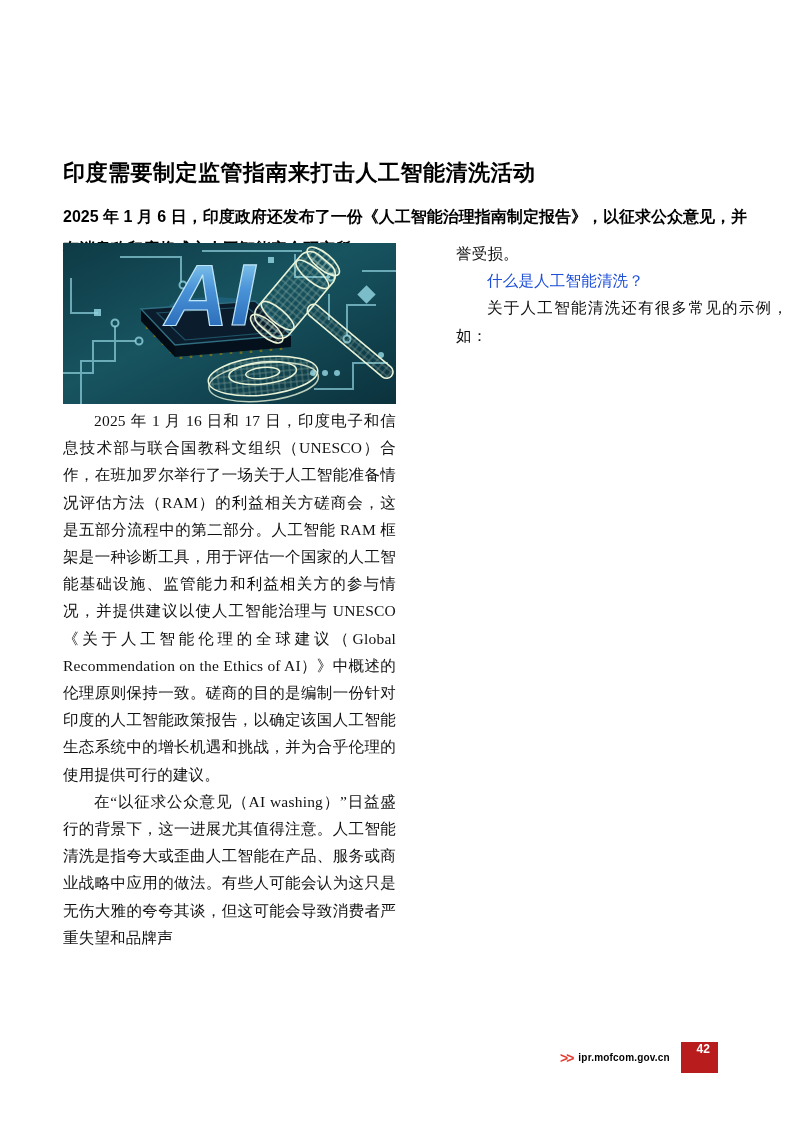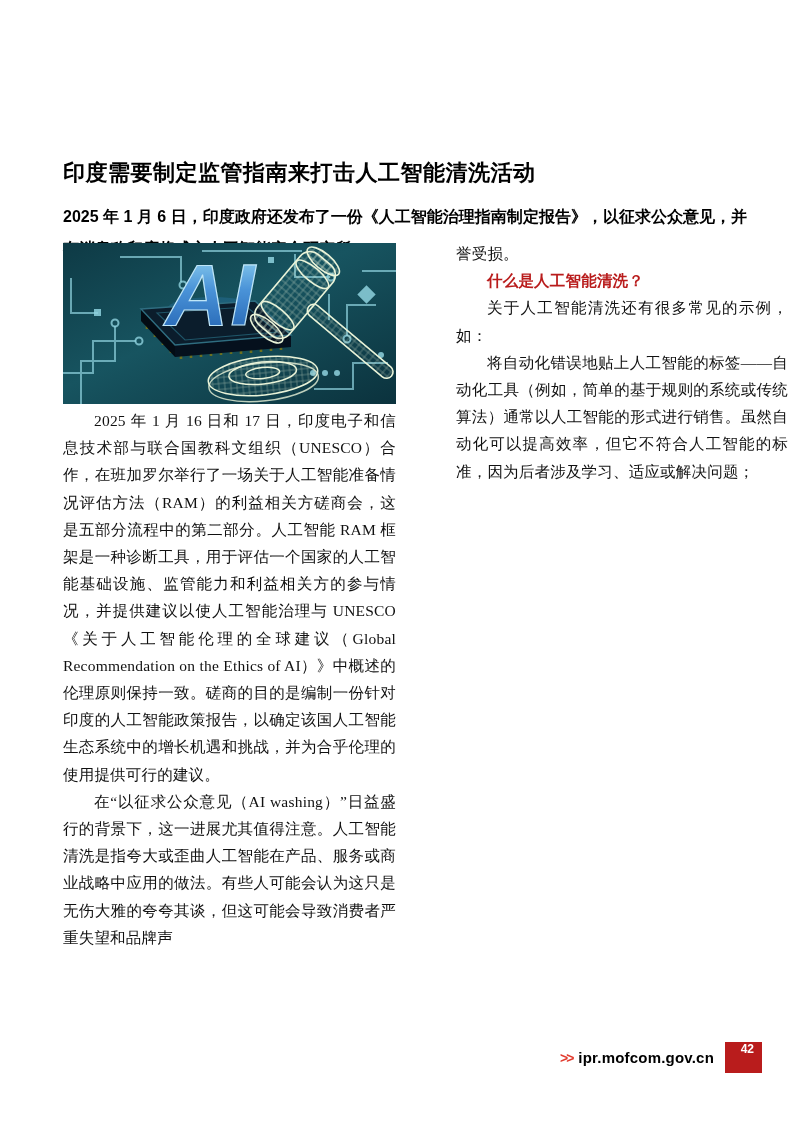--- a/index.html
+++ b/index.html
@@ -47,41 +47,41 @@
     width: 333px; height: 161px;
     display: block;
     margin: 0 0 3px 0;
   }
   .para { margin: 0; text-indent: 2em; }
   .no-indent { text-indent: 0; }
   .col-heading {
     margin: 0;
     text-indent: 2em;
     font-family: "Liberation Sans", "DejaVu Sans", sans-serif;
-    font-weight: 700;
-    color: #b91c1c;
+    font-weight: 400;
+    color: #1d4ed8;
   }
   .footer {
     position: absolute;
     top: 1049px; left: 560px;
     display: flex;
     align-items: center;
     height: 17px;
     font-family: "Liberation Sans", "DejaVu Sans", sans-serif;
   }
   .footer-chevrons {
     font-weight: 700;
     font-size: 14px;
     letter-spacing: -2px;
     margin-right: 6px;
     transform: scaleY(1.1);
   }
   .footer-site {
     font-weight: 700;
-    font-size: 15px;
+    font-size: 10px;
     color: #000;
     letter-spacing: 0.2px;
   }
   .page-badge {
     margin-left: 11px;
     width: 37px; height: 31px;
     background: #b91c1c;
     color: #fff;
     font-weight: 700;
     font-size: 12px;
@@ -197,21 +197,20 @@
     </svg>
 
     <p class="para">2025 年 1 月 16 日和 17 日，印度电子和信息技术部与联合国教科文组织（UNESCO）合作，在班加罗尔举行了一场关于人工智能准备情况评估方法（RAM）的利益相关方磋商会，这是五部分流程中的第二部分。人工智能 RAM 框架是一种诊断工具，用于评估一个国家的人工智能基础设施、监管能力和利益相关方的参与情况，并提供建议以使人工智能治理与 UNESCO《关于人工智能伦理的全球建议（Global Recommendation on the Ethics of AI）》中概述的伦理原则保持一致。磋商的目的是编制一份针对印度的人工智能政策报告，以确定该国人工智能生态系统中的增长机遇和挑战，并为合乎伦理的使用提供可行的建议。</p>
     <p class="para">在“以征求公众意见（AI washing）”日益盛行的背景下，这一进展尤其值得注意。人工智能清洗是指夸大或歪曲人工智能在产品、服务或商业战略中应用的做法。有些人可能会认为这只是无伤大雅的夸夸其谈，但这可能会导致消费者严重失望和品牌声</p>
   </div>
 
   <div class="col col-right">
     <p class="para no-indent">誉受损。</p>
     <p class="col-heading">什么是人工智能清洗？</p>
     <p class="para">关于人工智能清洗还有很多常见的示例，如：</p>
-    <p class="para">将自动化错误地贴上人工智能的标签——自动化工具（例如，简单的基于规则的系统或传统算法）通常以人工智能的形式进行销售。虽然自动化可以提高效率，但它不符合人工智能的标准，因为后者涉及学习、适应或解决问题；</p>
   </div>
 
   <div class="footer">
     <span class="footer-chevrons" style="color: rgb(226, 59, 46);">&gt;&gt;</span>
     <span class="footer-site">ipr.mofcom.gov.cn</span>
     <span class="page-badge">42</span>
   </div>
 
 </div>
 

